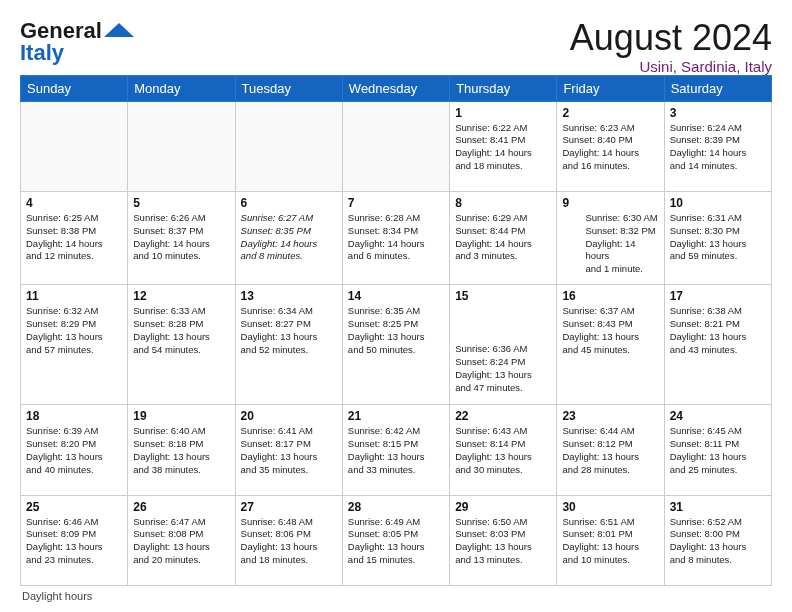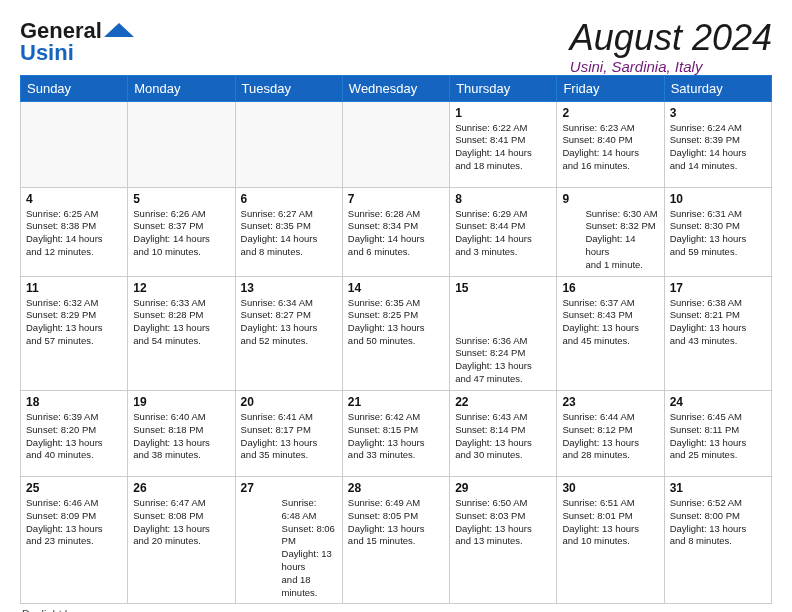--- a/index.html
+++ b/index.html
@@ -27,21 +27,21 @@
       display: flex;
       flex-direction: column;
       align-items: flex-start;
     }
     .logo-arrow {
       width: 30px;
       height: 14px;
       margin-top: -2px;
     }
     .title-block {
-      font-style: italic;
+      text-align: right;
     }
     .month-year {
       font-size: 36px;
       font-weight: normal;
       color: #1a1a1a;
       line-height: 1.1;
     }
     .location {
       font-size: 15px;
       color: #701a75;
@@ -98,21 +98,21 @@
 
 <div class="page">
   <div class="header">
     <div class="logo">
       <div style="display:flex;align-items:center;gap:2px;">
         <span style="font-size:22px;font-weight:bold;color:#1a1a1a;">General</span>
         <svg class="logo-arrow" viewBox="0 0 30 14" xmlns="http://www.w3.org/2000/svg">
           <polygon points="0,14 15,0 30,14" fill="#1565c0"></polygon>
         </svg>
       </div>
-      <span style="font-size:22px;font-weight:bold;color:#1565c0;margin-top:-4px;">Usini</span>
+      <span style="font-size:22px;font-weight:bold;color:#1565c0;margin-top:-4px;">Italy</span>
     </div>
     <div class="title-block">
       <div class="month-year">August 2024</div>
       <div class="location">Usini, Sardinia, Italy</div>
     </div>
   </div>
 
   <table class="calendar">
     <thead>
       <tr>
@@ -163,21 +163,21 @@
           </td>
           <td>
             <span class="day-num">5</span>
             <div class="cell-text" style="white-space: pre-line;">Sunrise: 6:26 AM
 Sunset: 8:37 PM
 Daylight: 14 hours
 and 10 minutes.</div>
           </td>
           <td>
             <span class="day-num">6</span>
-            <div class="cell-text" style="white-space: pre-line;">Sunrise: 6:27 AM
+            <div class="cell-text" style="white-space: pre-line; font-style: italic;">Sunrise: 6:27 AM
 Sunset: 8:35 PM
 Daylight: 14 hours
 and 8 minutes.</div>
           </td>
           <td>
             <span class="day-num">7</span>
             <div class="cell-text" style="white-space: pre-line;">Sunrise: 6:28 AM
 Sunset: 8:34 PM
 Daylight: 14 hours
 and 6 minutes.</div>
@@ -316,21 +316,21 @@
           </td>
           <td>
             <span class="day-num">26</span>
             <div class="cell-text" style="white-space: pre-line;">Sunrise: 6:47 AM
 Sunset: 8:08 PM
 Daylight: 13 hours
 and 20 minutes.</div>
           </td>
           <td>
             <span class="day-num">27</span>
-            <div class="cell-text" style="white-space: pre-line; margin-left: 41px;">Sunrise: 6:48 AM
+            <div class="cell-text" style="white-space: pre-line;">Sunrise: 6:48 AM
 Sunset: 8:06 PM
 Daylight: 13 hours
 and 18 minutes.</div>
           </td>
           <td>
             <span class="day-num">28</span>
             <div class="cell-text" style="white-space: pre-line;">Sunrise: 6:49 AM
 Sunset: 8:05 PM
 Daylight: 13 hours
 and 15 minutes.</div>

